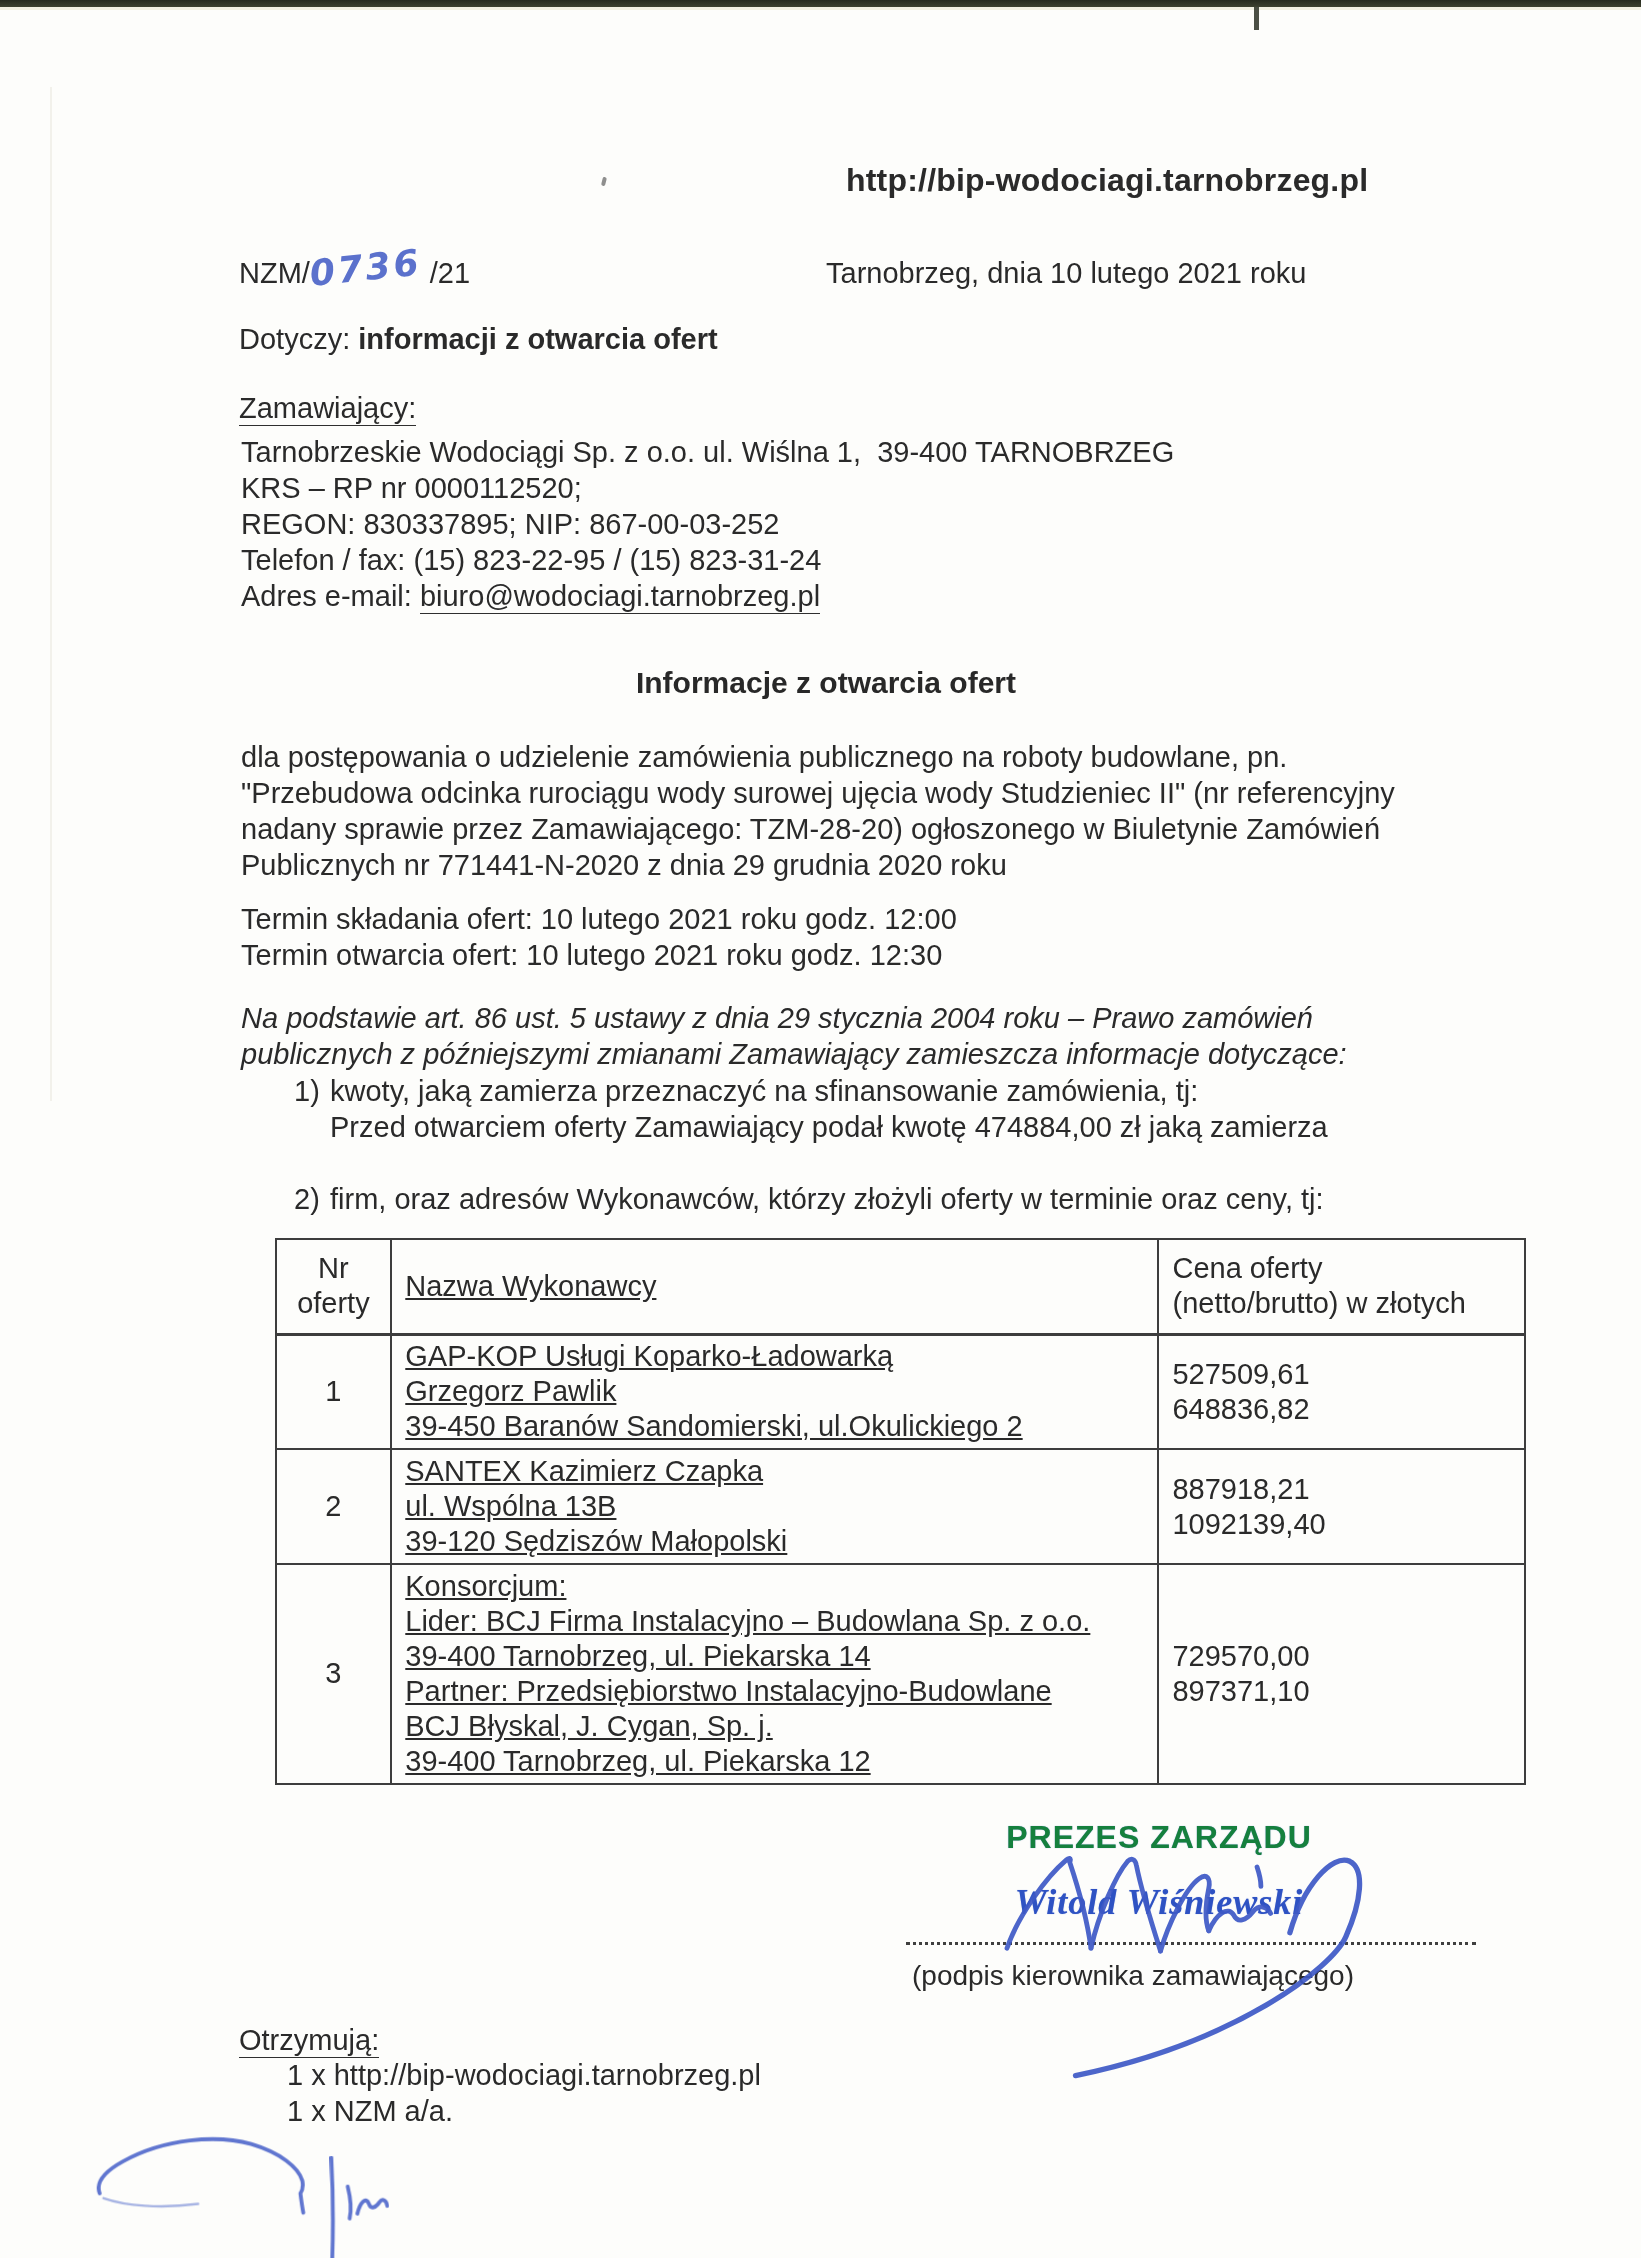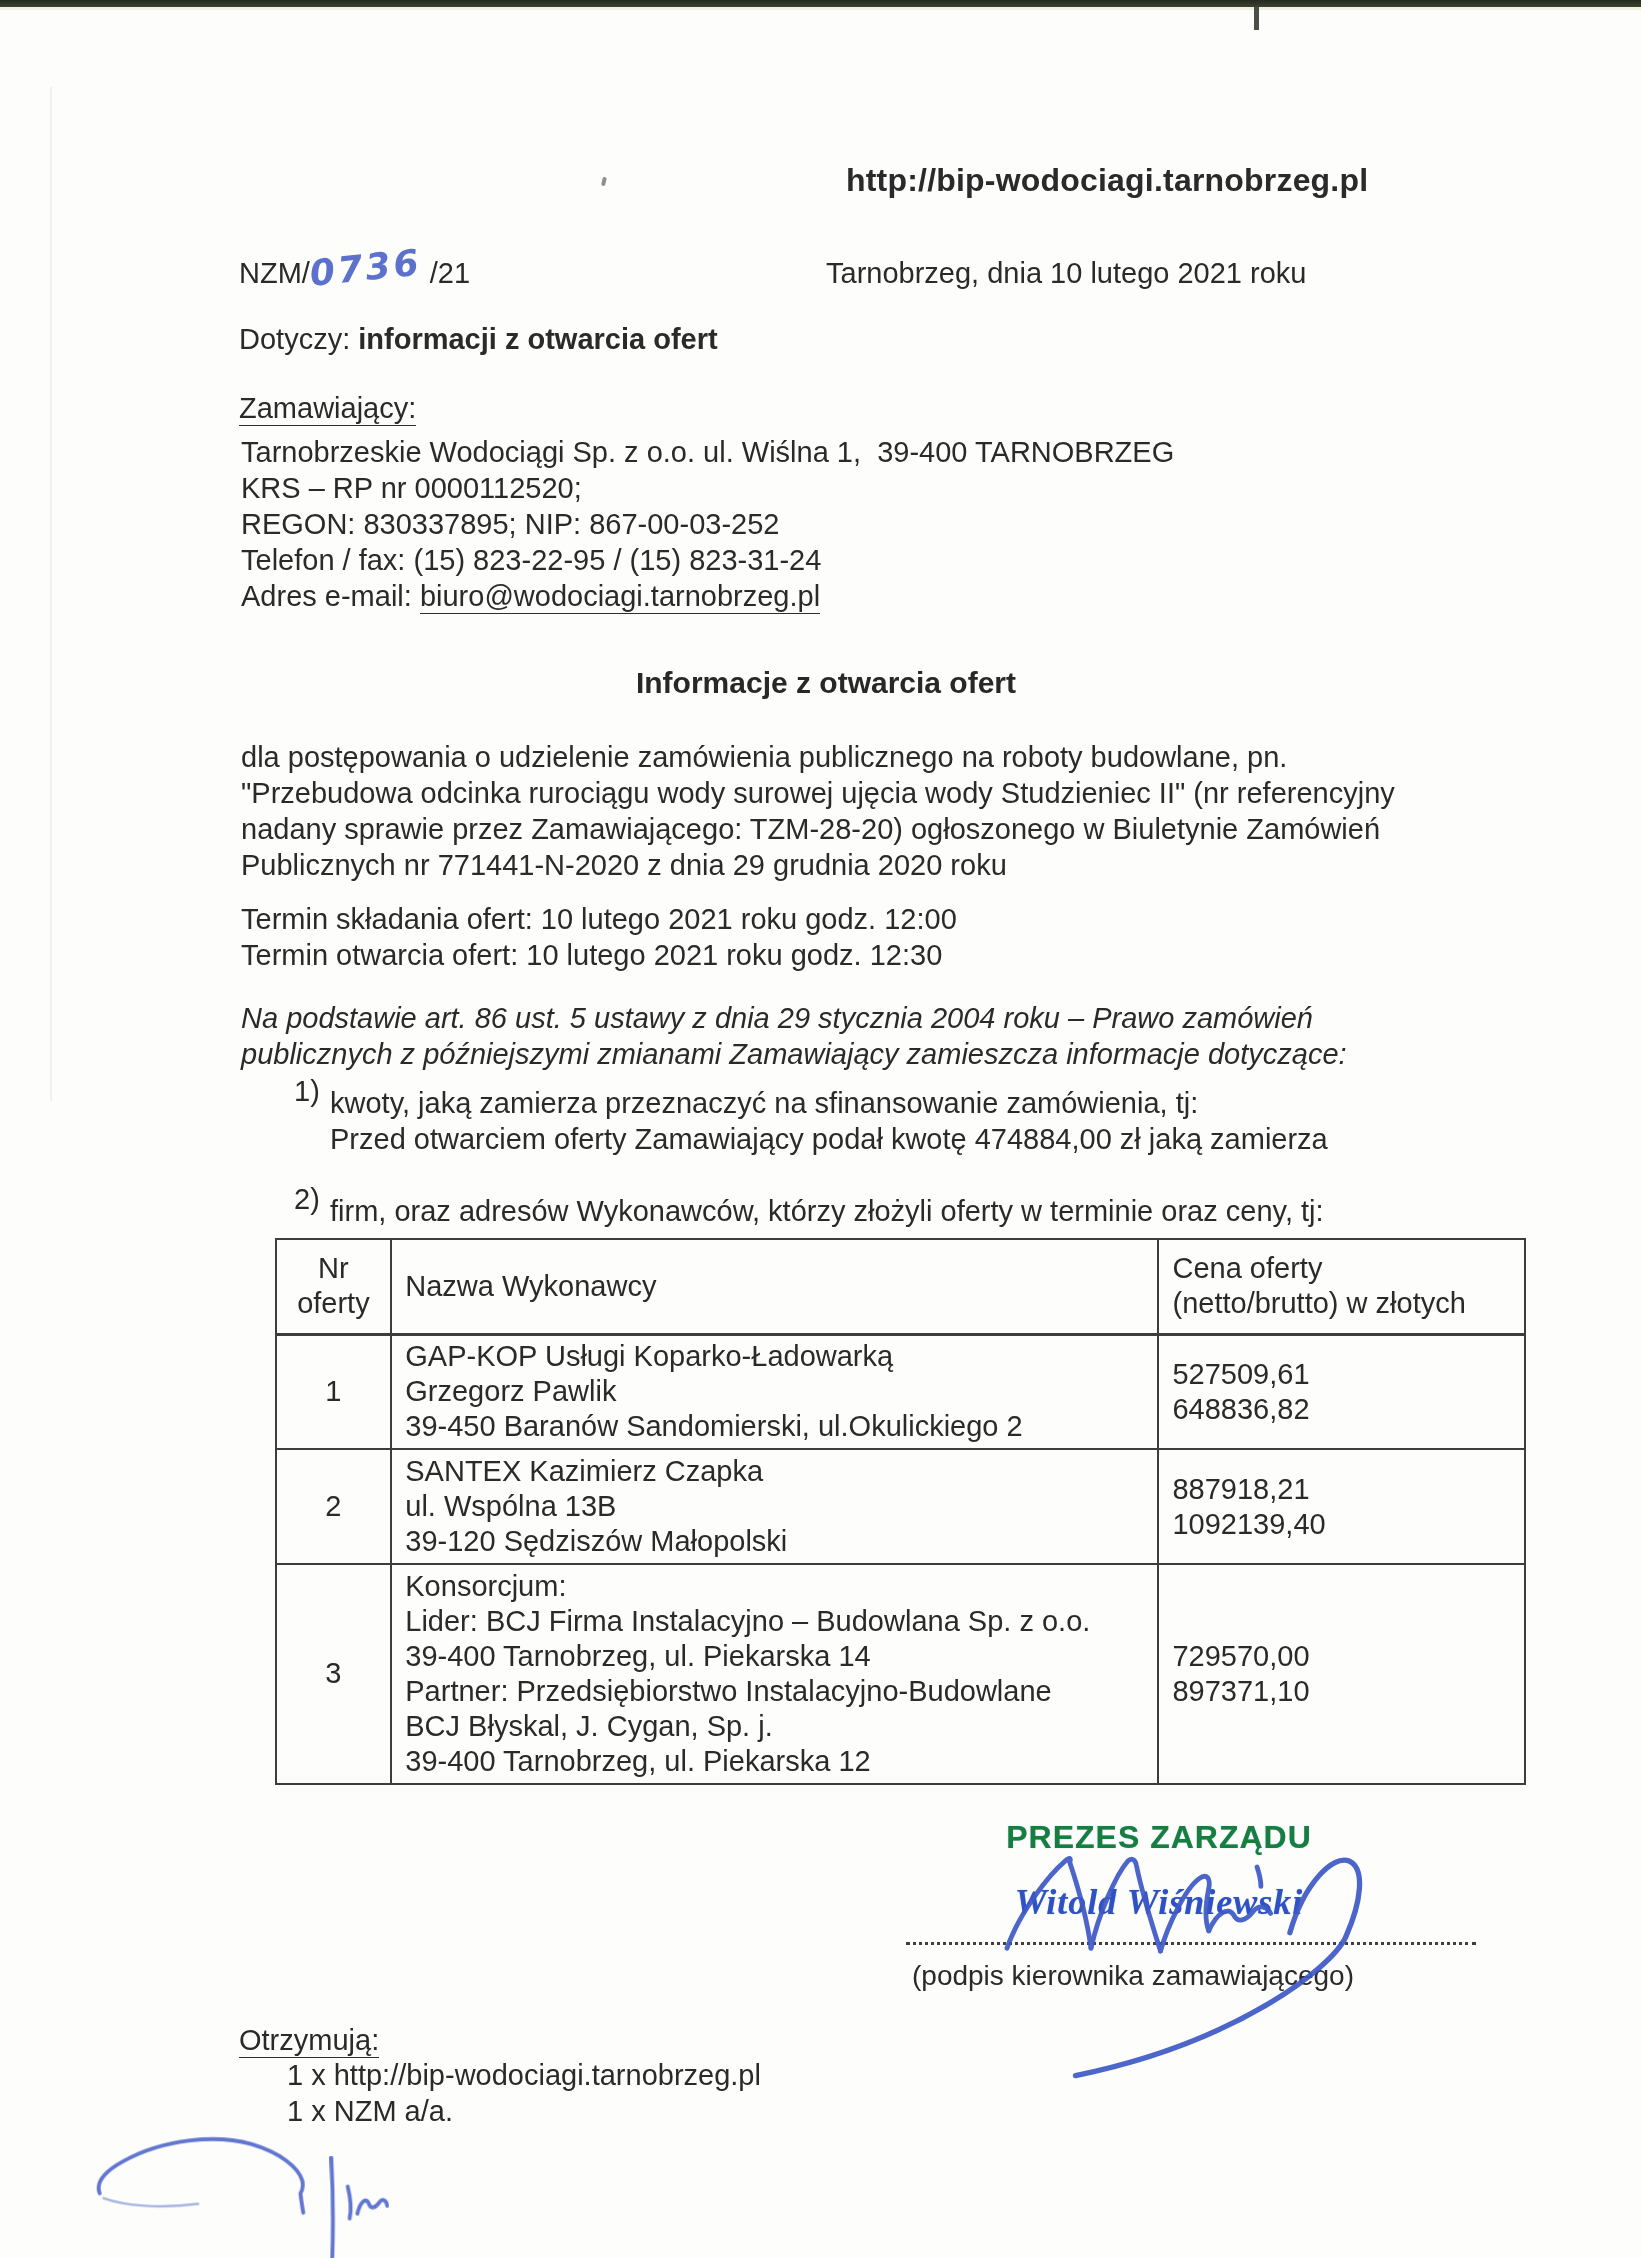--- a/index.html
+++ b/index.html
@@ -30,30 +30,30 @@
   .date-line{left:826px;top:255px;font-size:29px;}
   .subject{left:239px;top:321px;}
   .buyer-head{left:239px;top:390px;}
   .buyer-block{left:241px;top:434px;}
   .main-title{left:241px;top:666px;width:1170px;text-align:center;font-weight:bold;font-size:30px;}
   .intro{left:241px;top:739px;}
   .terms{left:241px;top:901px;}
   .legal{left:241px;top:1000px;font-style:italic;}
   .li-row{position:absolute;left:294px;}
   .li-marker{position:absolute;left:0;top:0;}
-  .li-lines{position:absolute;left:36px;top:12px;width:1110px;}
+  .li-lines{position:absolute;left:36px;top:0;width:1110px;}
 
   
   .offer-table{left:275px;top:1238px;border-collapse:collapse;table-layout:fixed;}
   .offer-table td,.offer-table th{
     border:2.9px solid #3d3d3d;font-weight:normal;font-size:29px;line-height:35px;
     vertical-align:middle;text-align:left;padding:3.9px 9.7px 3.9px 13.5px;color:#2a2a2a;
   }
   .offer-table .c-nr{width:109px;text-align:center;padding:3.9px 1.9px;}
-  .offer-table .c-name{width:742px;}
+  .offer-table .c-name{width:742px;text-decoration:underline;}
   .offer-table .c-price{width:342px;}
   .offer-table thead td{border-bottom-width:3.9px;}
 
   
   .stamp-title{left:966px;top:1819px;width:386px;text-align:center;
     color:#15803d;font-weight:bold;font-size:32px;letter-spacing:1px;
     text-shadow:0 0 1px rgba(43,80,197,.55);}
   .stamp-name{left:966px;top:1881px;width:386px;text-align:center;
     font-family:"Liberation Serif", serif;font-style:italic;font-weight:bold;
     font-size:36px;color:#2e52c3;letter-spacing:1px;text-shadow:0 0 1px rgba(43,80,197,.5);}

